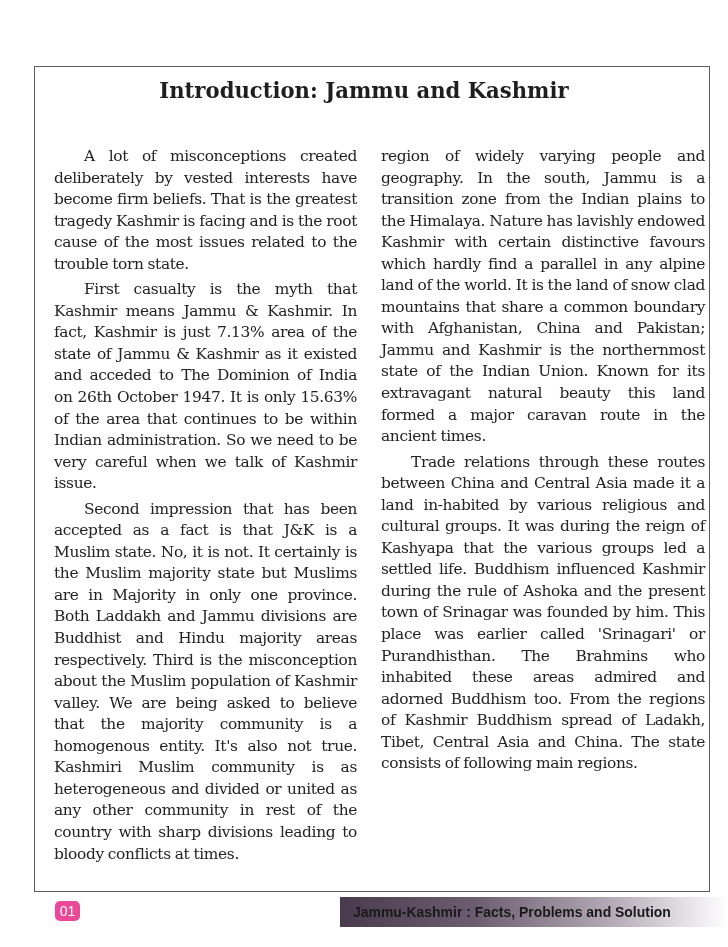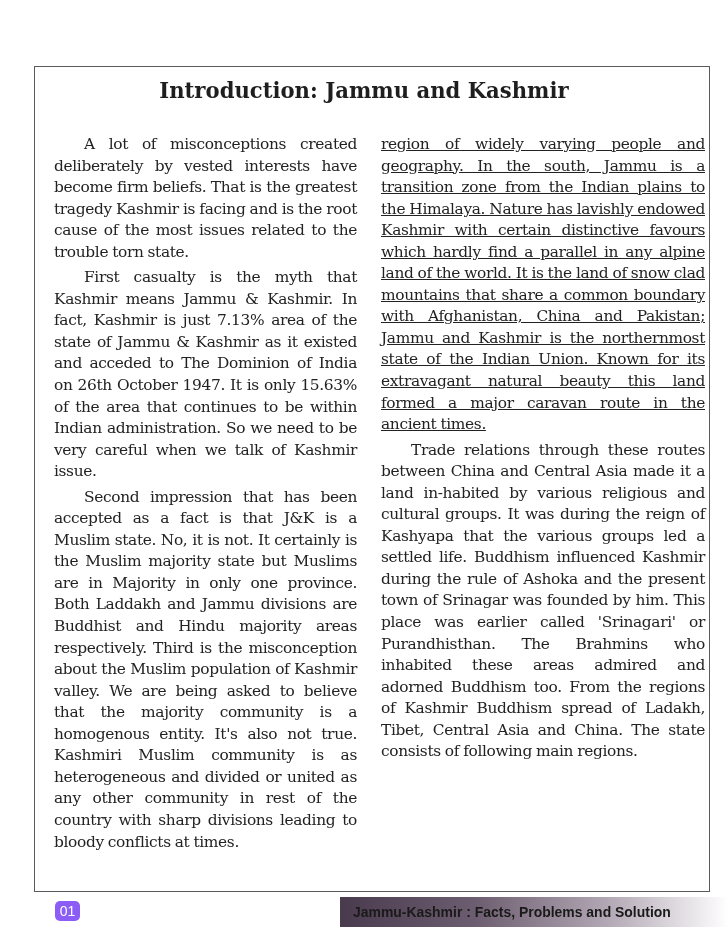--- a/index.html
+++ b/index.html
@@ -8,33 +8,33 @@
     position: absolute; left: 34px; top: 66px; width: 676px; height: 826px;
     border: 1.5px solid #5a5a5a; box-sizing: border-box;
   }
   .title {
     position: absolute; left: 0; right: 0; top: 76px; text-align: center;
     font-family: "DejaVu Serif", "Liberation Serif", serif; font-weight: bold;
     font-size: 23px; color: #1e1e1e; letter-spacing: 0px;
     transform: scaleX(0.92); transform-origin: center;
   }
   .col {
-    position: absolute; top: 134px;
+    position: absolute; top: 146px;
     font-family: "DejaVu Serif", "Liberation Serif", serif;
     font-size: 15.4px; line-height: 21.55px; color: #222;
     text-align: justify; hyphens: none;
   }
   .col.left { left: 54px; width: 303px; }
   .col.right { left: 381px; width: 324px; }
   .col p { margin: 0 0 4px 0; text-indent: 30px; }
-  .col p.cont { text-indent: 0; text-decoration: underline; }
+  .col p.cont { text-indent: 0; }
   .narrow { letter-spacing: -0.35px; word-spacing: -0.5px; }
   .page-num {
     position: absolute; left: 55px; top: 901px; width: 25px; height: 20px;
-    background: #8b5cf6; border-radius: 5px; color: #fff;
+    background: #ec4899; border-radius: 5px; color: #fff;
     font-family: "Liberation Sans", sans-serif; font-size: 14px;
     text-align: center; line-height: 20px;
   }
   .footer-band {
     position: absolute; left: 340px; top: 897px; width: 388px; height: 30px;
     background: linear-gradient(to right, #4a3a4d 0%, #6d5d70 35%, #b5aab7 70%, #ffffff 100%);
   }
   .footer-title {
     position: absolute; left: 353px; top: 900px;
     font-family: "Liberation Sans", sans-serif; font-weight: bold; font-size: 15px;

